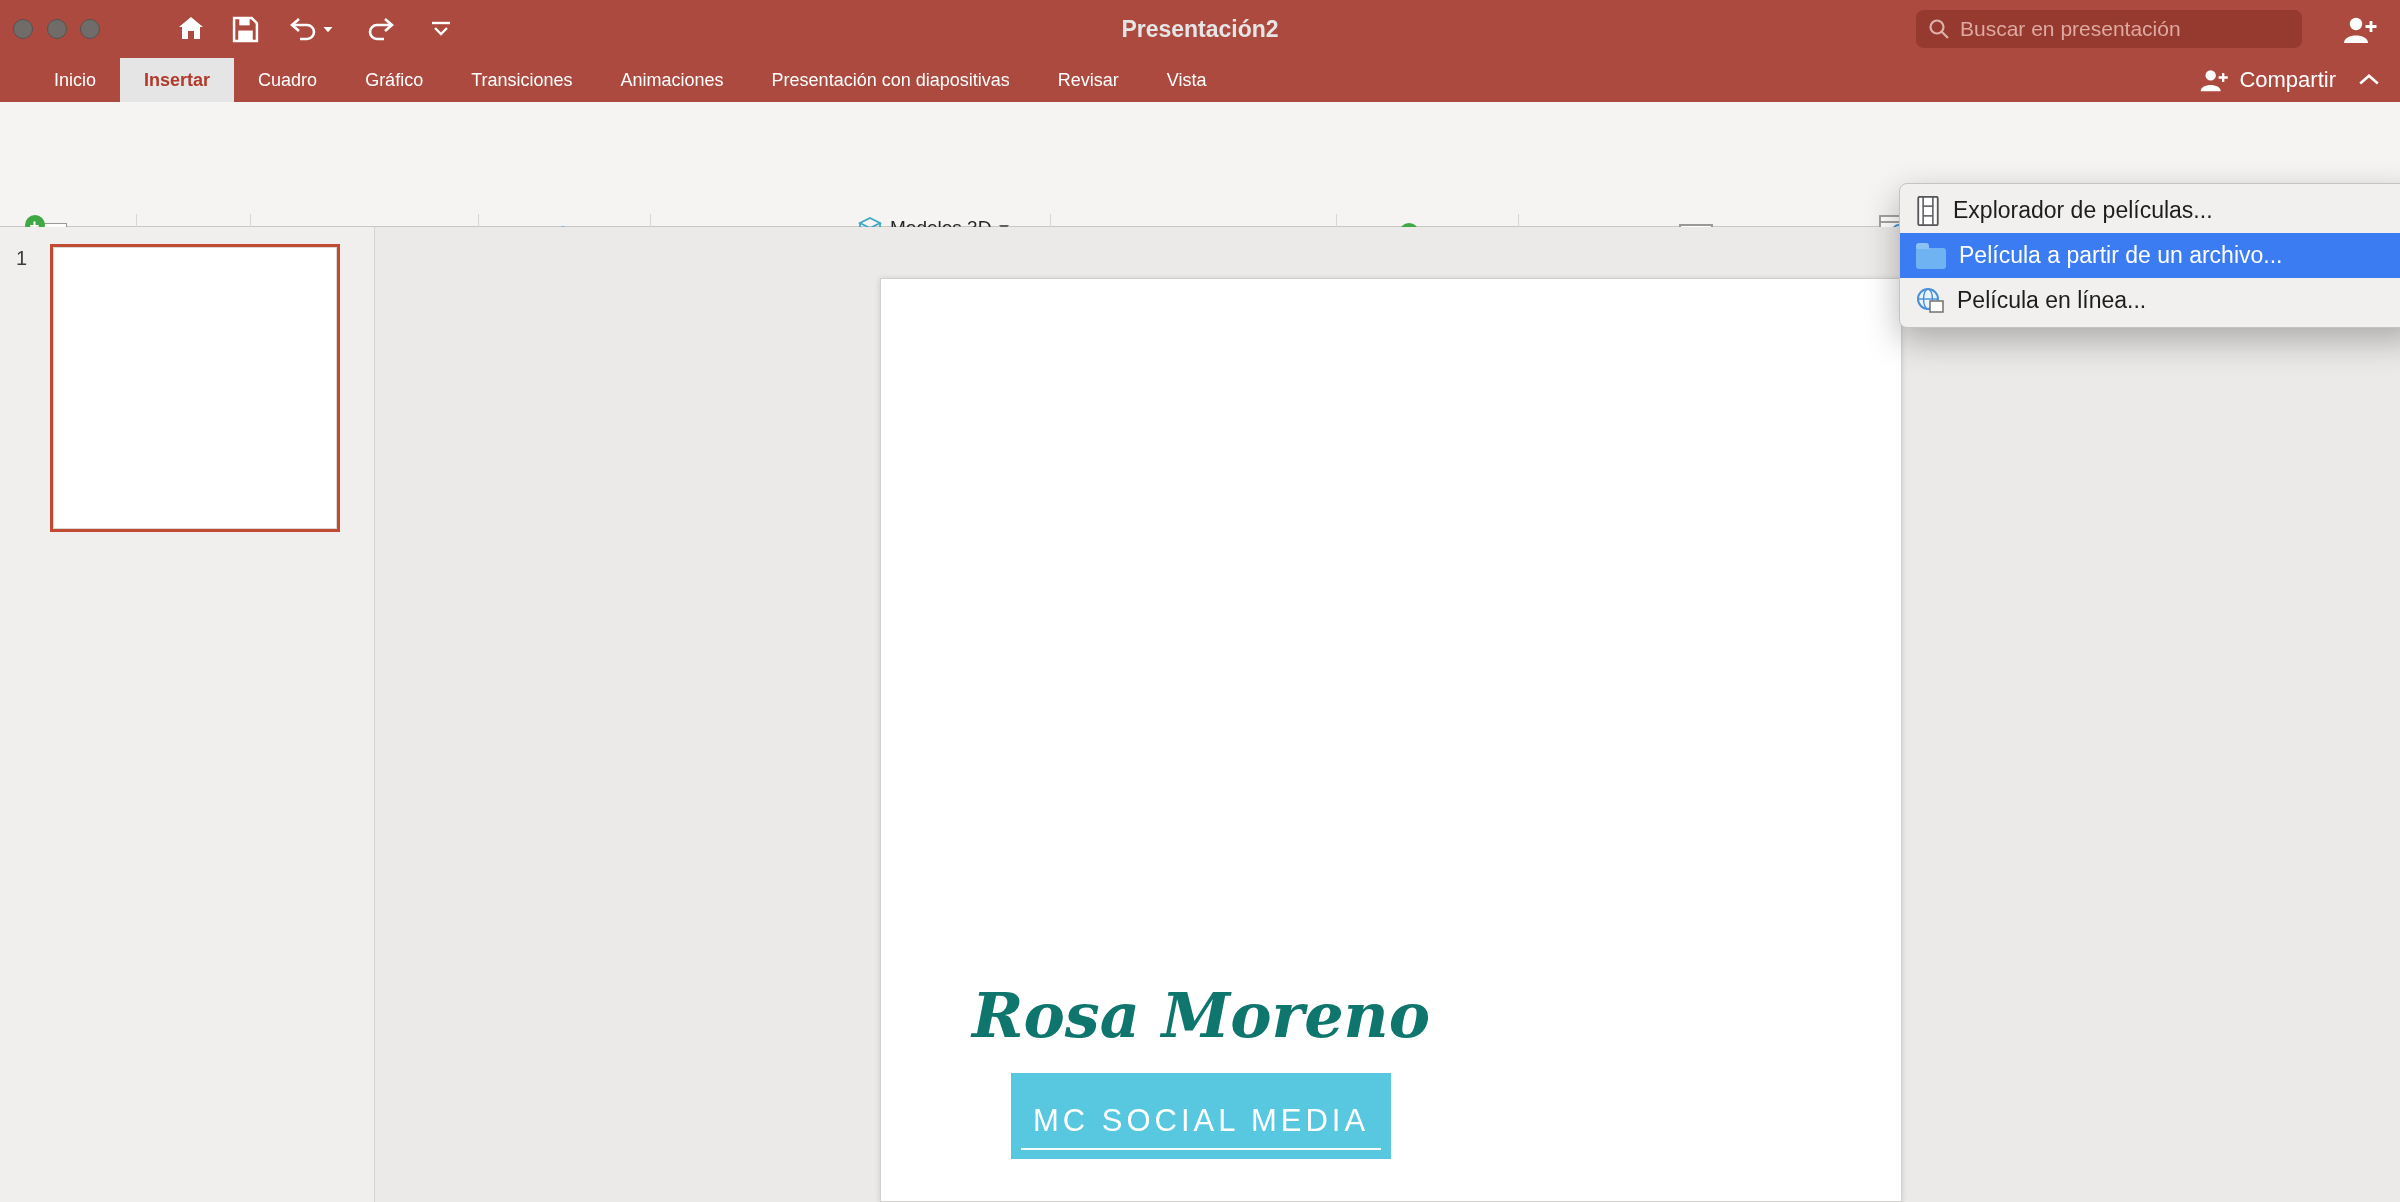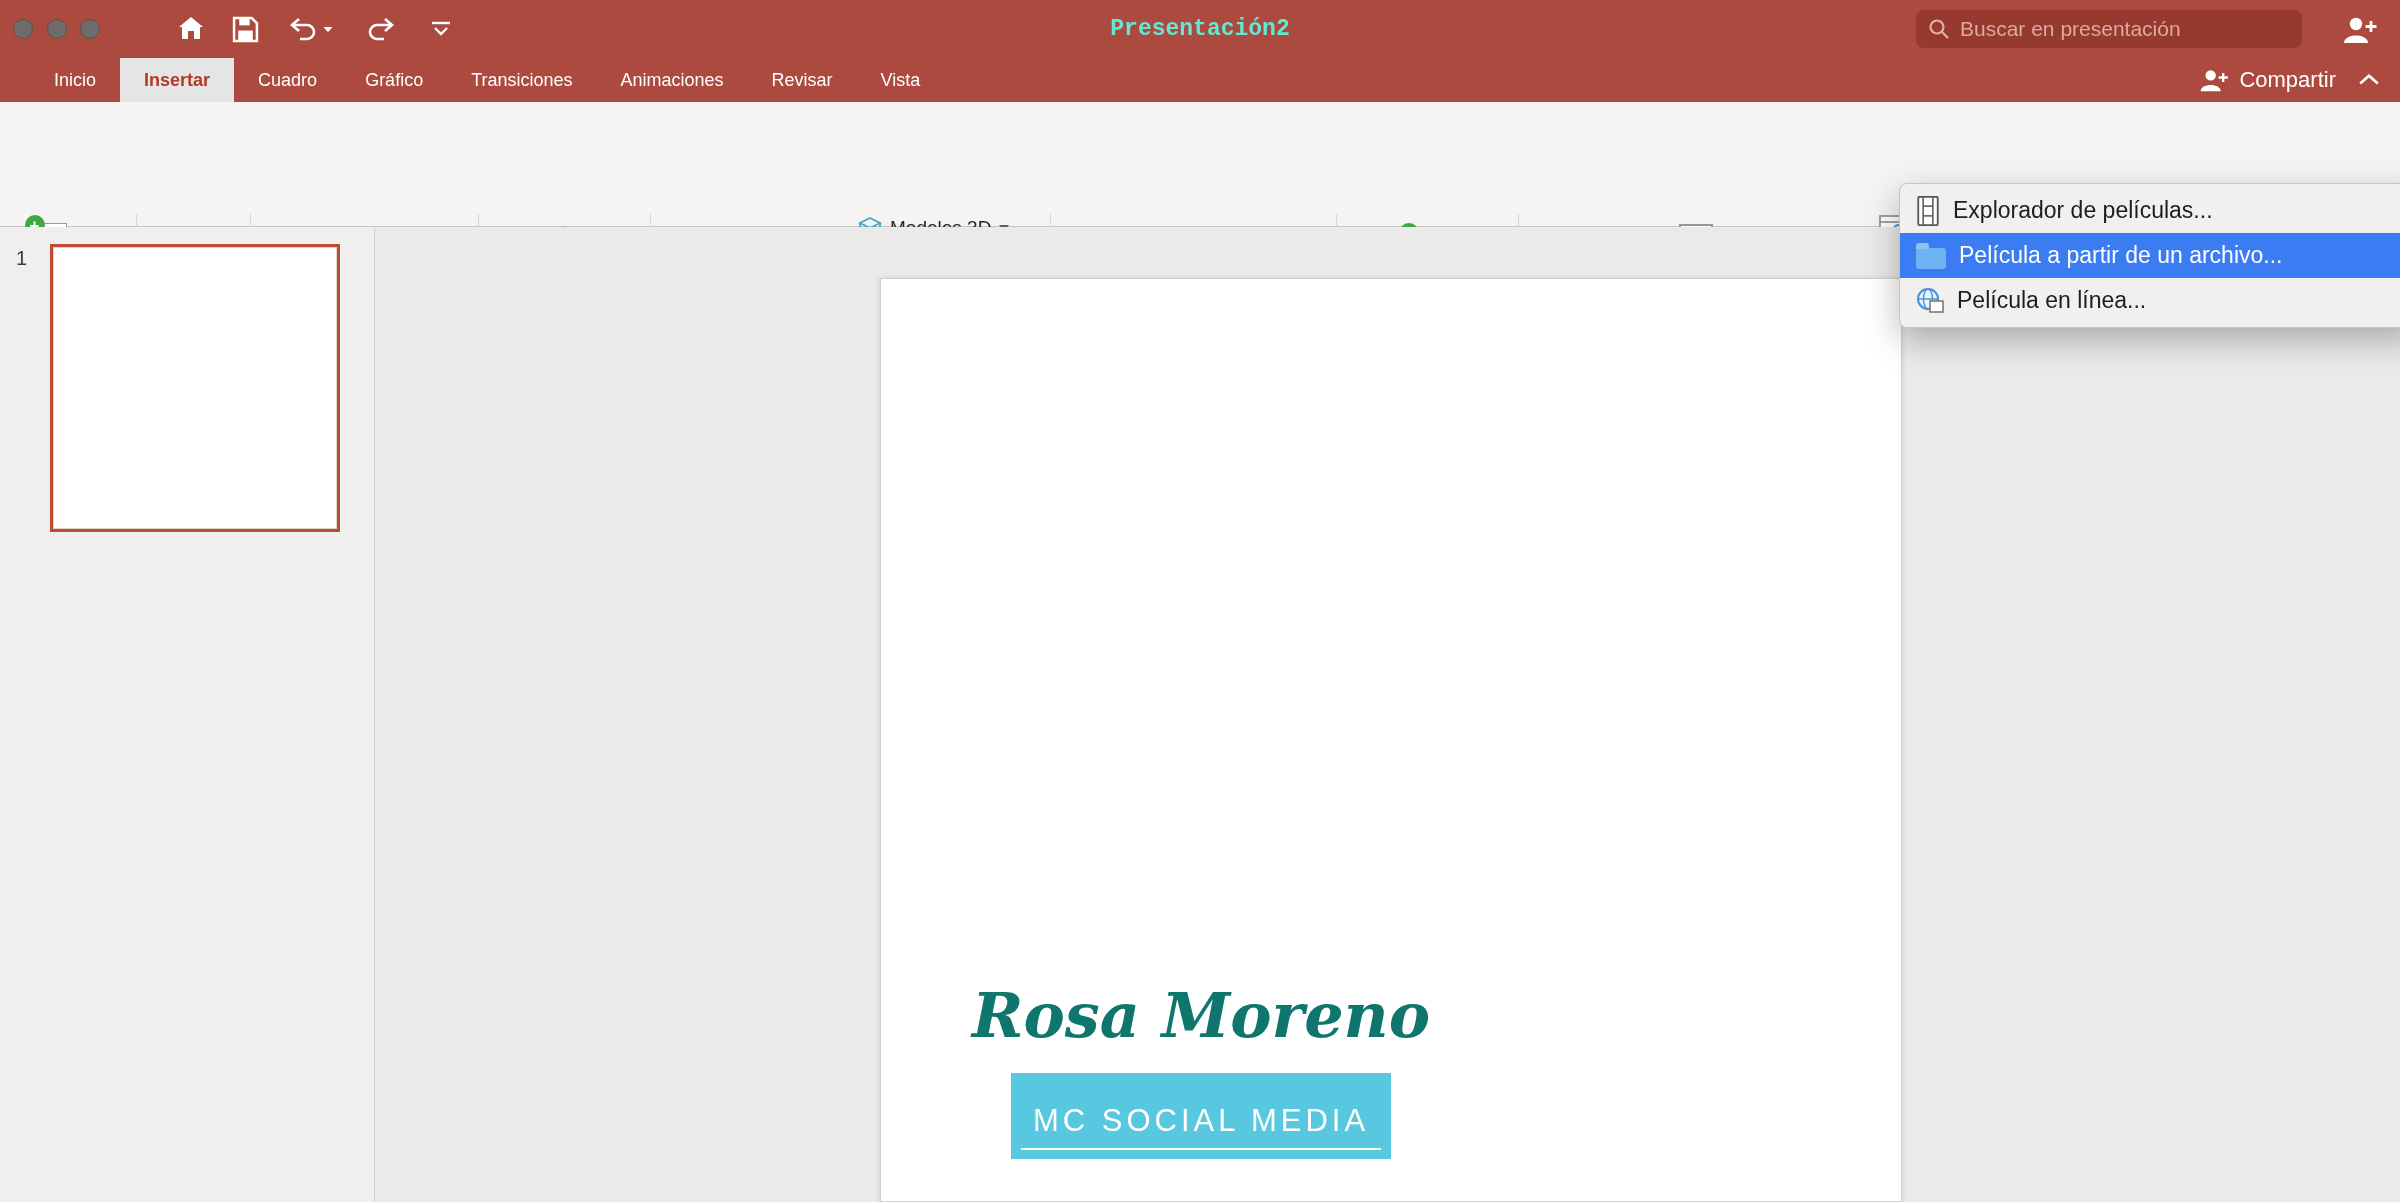--- a/index.html
+++ b/index.html
@@ -6,21 +6,21 @@
   html,body { width:2400px; height:1202px; overflow:hidden; background:#ECEAE8;
               font-family:"Liberation Sans", sans-serif; }
   .app { position:relative; width:2400px; height:1202px; overflow:hidden; }
 
   
   .titlebar { position:absolute; left:0; top:0; width:2400px; height:58px; background:#AC4A3F; }
   .tl { position:absolute; top:19px; width:20px; height:20px; border-radius:50%;
         background:#6F6C6A; border:1px solid #55524F; }
   .qa-icon { position:absolute; top:14px; display:flex; align-items:center; cursor:default; }
   .win-title { position:absolute; left:0; top:0; width:2400px; height:58px; display:flex;
-               align-items:center; justify-content:center; color:#5eead4; font-size:23px; font-weight:600;font-family:Liberation Mono, monospace; }
+               align-items:center; justify-content:center; color:#e5e5e5; font-size:23px; font-weight:600; }
   .searchbox { position:absolute; left:1916px; top:10px; width:386px; height:38px;
                background:#96392F; border-radius:8px; display:flex; align-items:center; }
   .searchbox svg { margin-left:12px; }
   .searchbox input { flex:1; background:transparent; border:none; outline:none; color:#fff;
                      font-size:21px; margin-left:10px; font-family:"Liberation Sans",sans-serif; }
   .searchbox input::placeholder { color:#DDA9A1; }
   .chv-sm { width:0; height:0; border-left:6px solid transparent; border-right:6px solid transparent;
             border-top:7px solid #fff; display:inline-block; }
 
   
@@ -160,20 +160,21 @@
     </span>
   </div>
 
   <div class="tabbar">
     <div class="tab">Inicio</div>
     <div class="tab sel">Insertar</div>
     <div class="tab">Cuadro</div>
     <div class="tab">Gráfico</div>
     <div class="tab">Transiciones</div>
     <div class="tab">Animaciones</div>
+    <div class="tab">Presentación con diapositivas</div>
     <div class="tab">Revisar</div>
     <div class="tab">Vista</div>
   </div>
   <div class="share-area">
     <svg width="30" height="26" viewBox="0 0 36 31">
         <circle cx="14" cy="10" r="6.2" fill="#fff"></circle>
         <path d="M2 29 C2 19 26 19 26 29 Z" fill="#fff"></path>
         <path d="M29 7 v11 M23.5 12.5 h11" stroke="#fff" stroke-width="2.8"></path>
       </svg>
     <span>Compartir</span>

